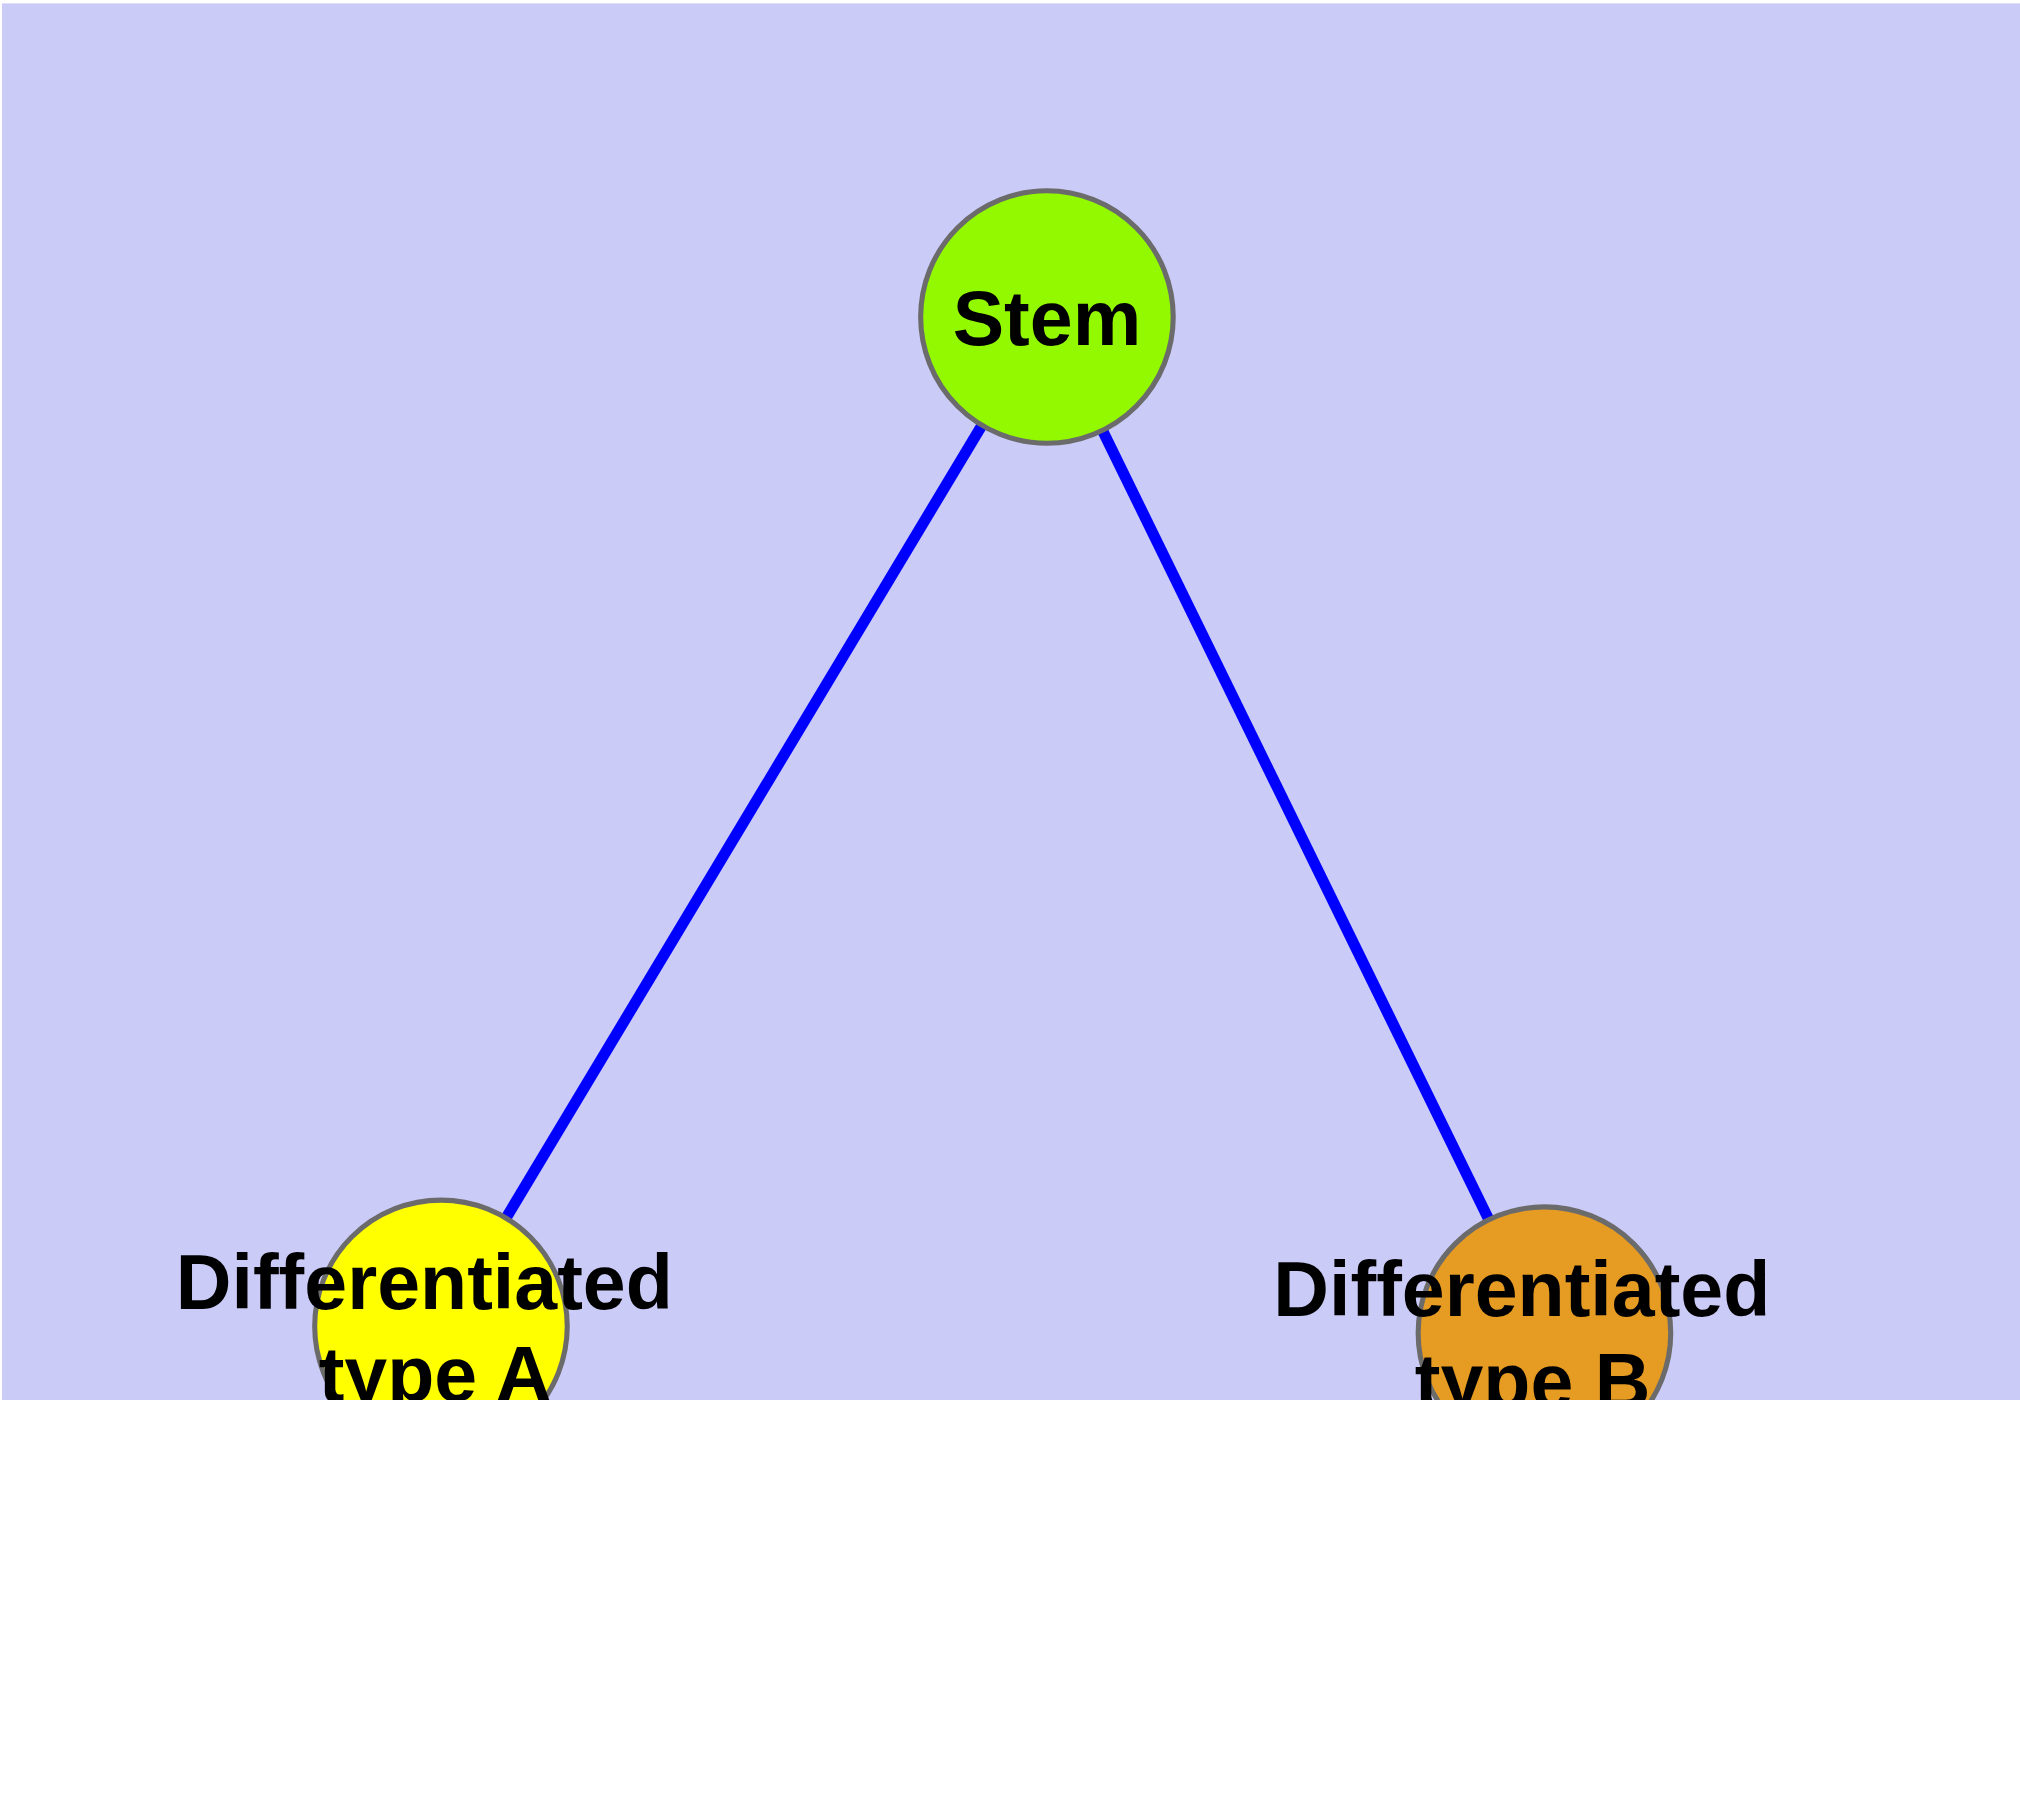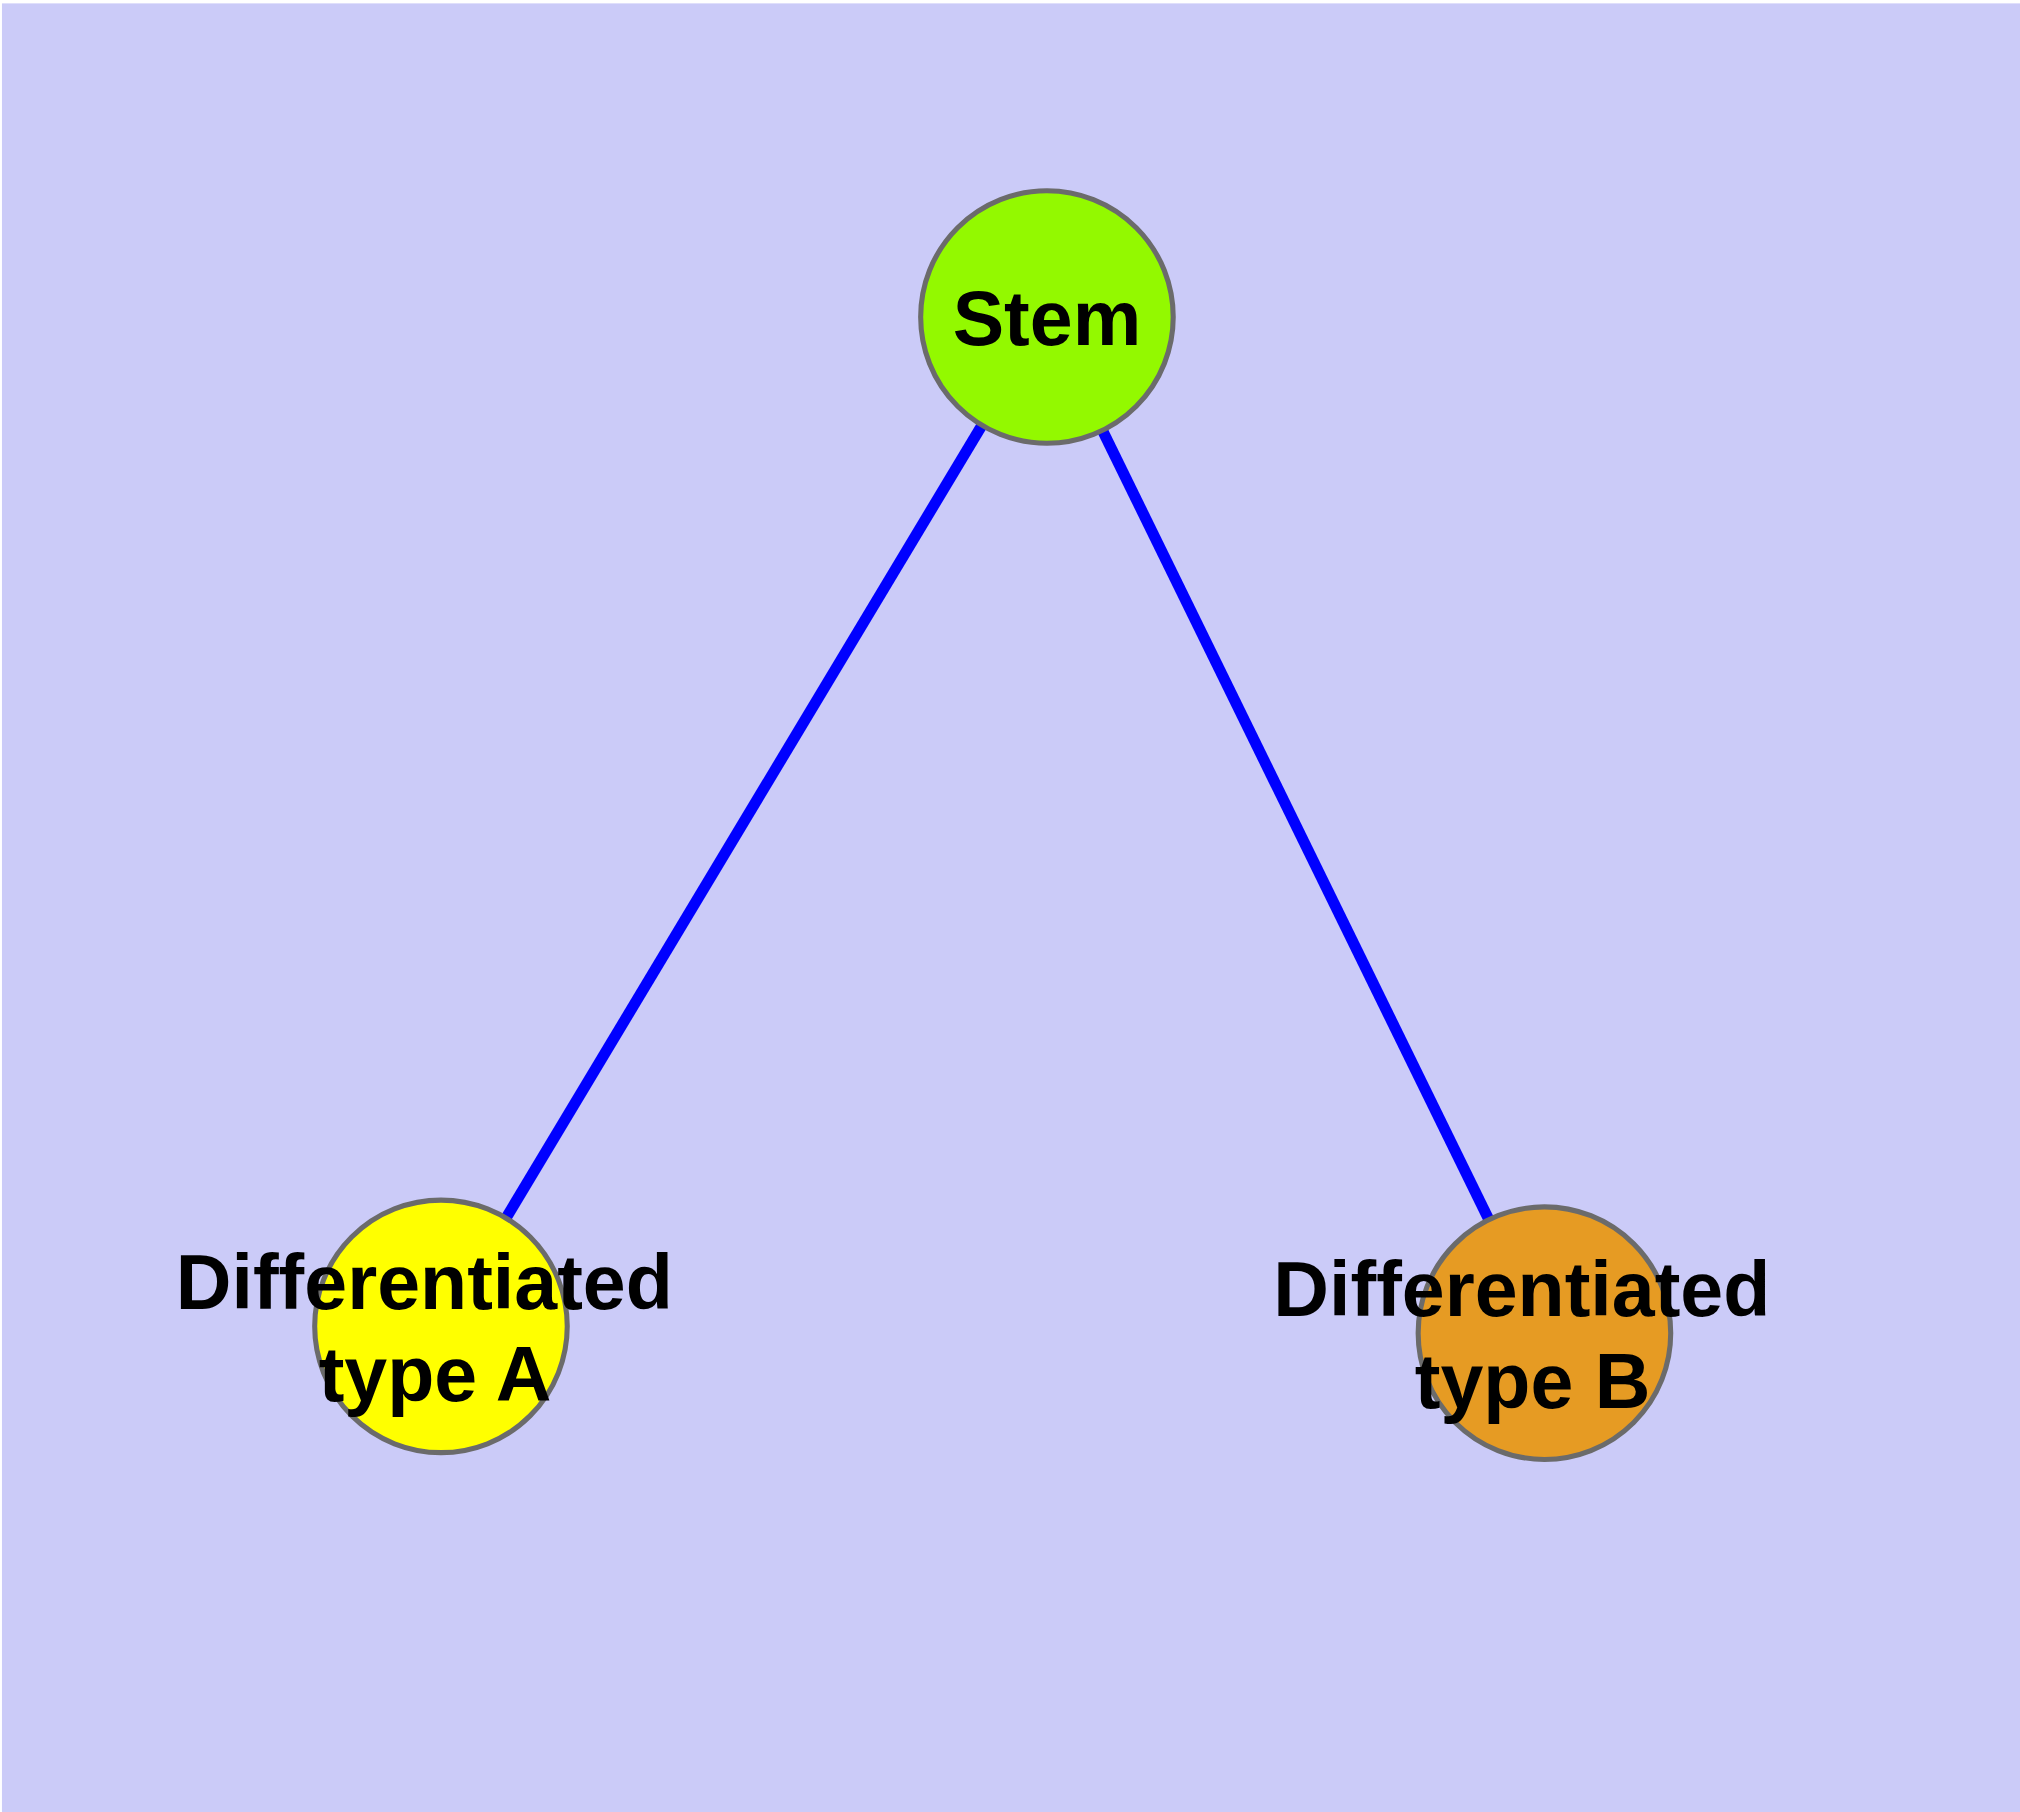--- a/index.html
+++ b/index.html
@@ -3,21 +3,21 @@
 <meta charset="utf-8">
 <style>
   html, body {
     margin: 0;
     padding: 0;
     background: #ffffff;
   }
   .stage {
     position: relative;
     width: 2021px;
-    height: 1812px;
+    height: 1400px;
     background: #ffffff;
     overflow: hidden;
   }
   svg {
     display: block;
   }
   .node-label {
     font: 700 91px "Liberation Sans", sans-serif;
     fill: #000000;
     text-anchor: middle;

